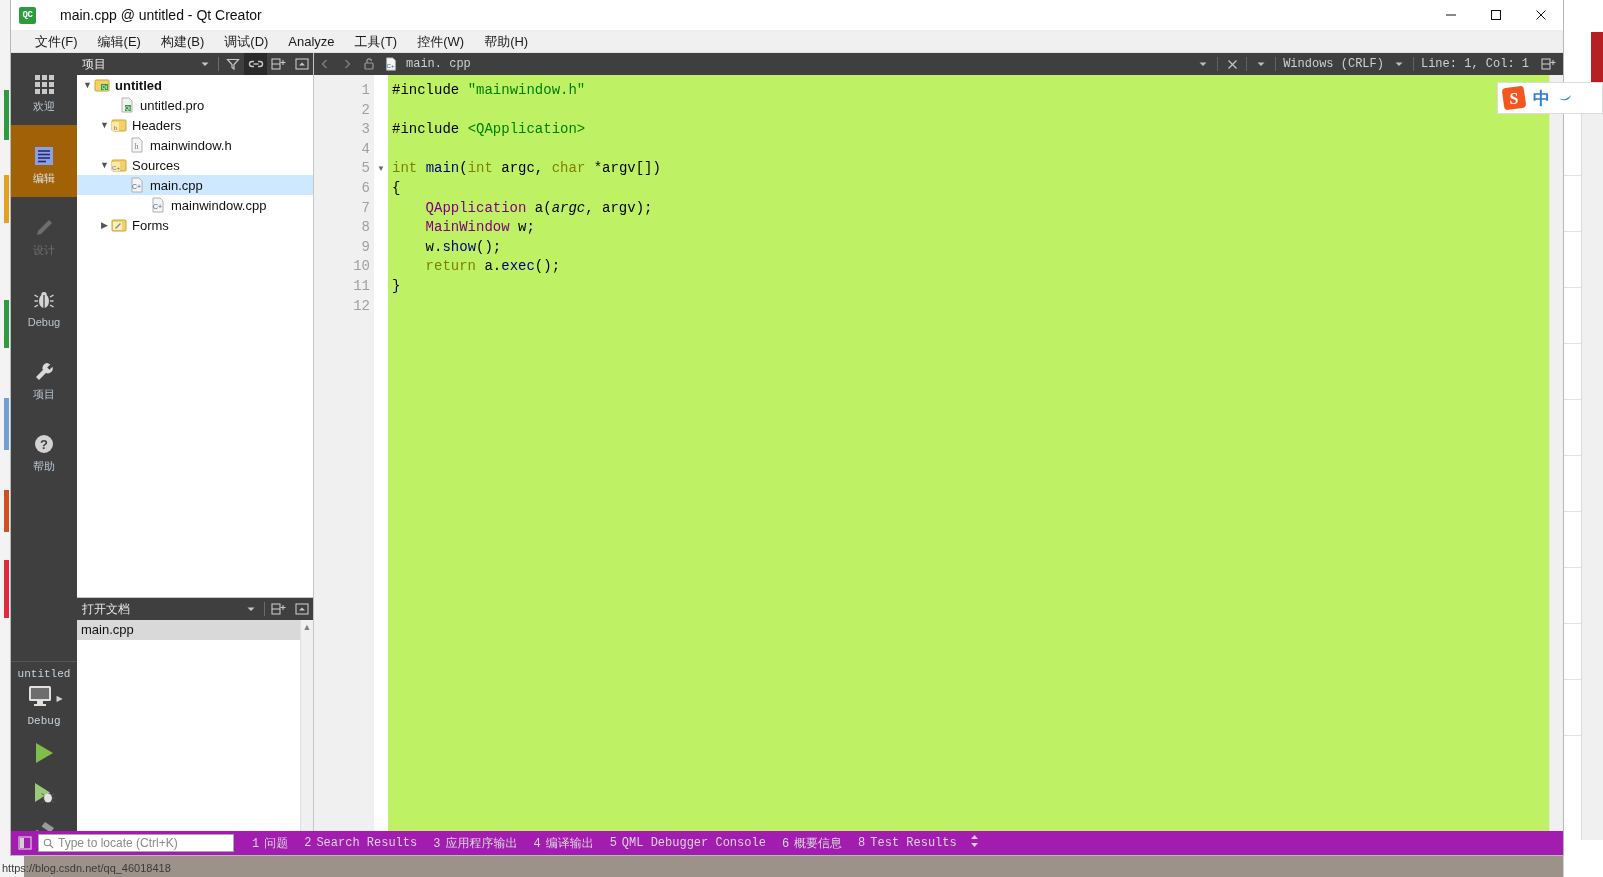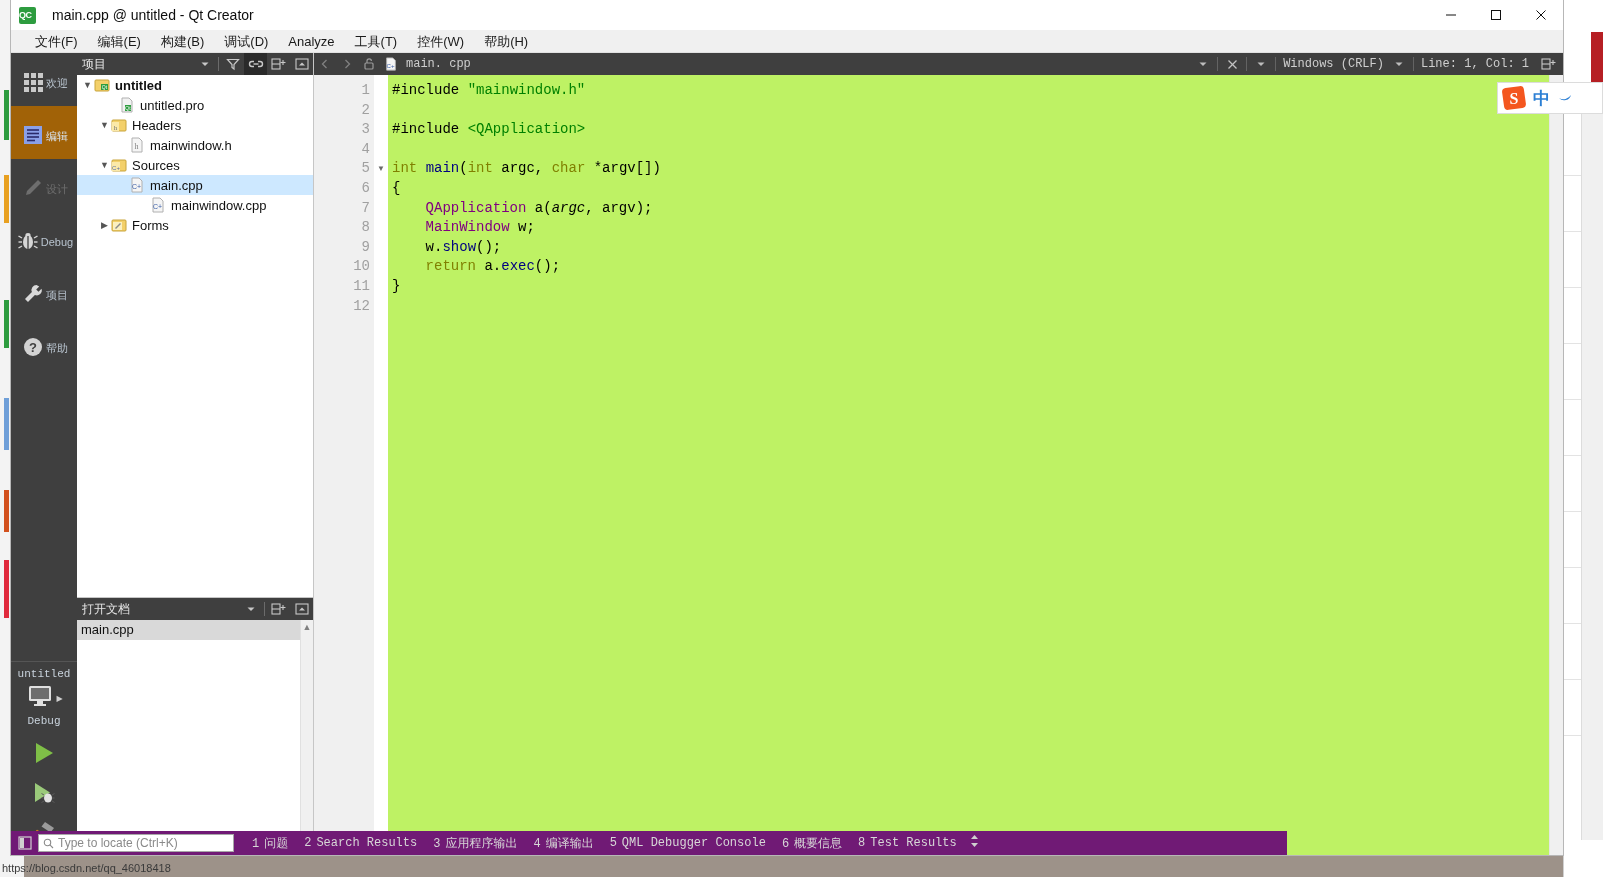--- a/index.html
+++ b/index.html
@@ -47,24 +47,24 @@
     background: #f0f0f0;
     box-shadow: 0 0 0 1px #b7b7b7;
   }
 
   
   #titlebar {
     position: relative; height: 30px; background: #ffffff;
     display: flex; align-items: center;
   }
   #app-icon {
-    width: 17px; height: 17px; margin-left: 8px; margin-right: 16px;
+    width: 17px; height: 17px; margin-left: 8px; margin-right: 24px;
     background: #2d9c3f; border-radius: 2px;
-    color:#fff; font-size:9px; font-weight:bold; line-height:17px; text-align:left;
-    font-family:Liberation Sans, sans-serif; letter-spacing:-0.5px;
+    color:#fff; font-size:9px; font-weight:bold; line-height:17px; text-align:center;
+    font-family:Liberation Mono, monospace; letter-spacing:-0.5px;
     flex: 0 0 auto;
   }
   #title-text { font-size: 14px; color: #0d0d0d; }
   #win-controls { margin-left: auto; display: flex; height: 30px; }
   .win-btn {
     width: 45px; height: 30px; display: flex; align-items: center; justify-content: center;
     color: #101010;
   }
   .win-btn svg { display:block; }
 
@@ -81,21 +81,21 @@
     position: absolute; left: 0; top: 53px; width: 1552px; height: 802px;
     display: flex;
   }
 
   
   #modebar {
     width: 66px; background: #3f3f3f; display: flex; flex-direction: column;
     flex: 0 0 66px; position: relative;
   }
   .mode-btn {
-    height: 53px; display: flex; flex-direction: row;
+    height: 72px; display: flex; flex-direction: column;
     align-items: center; justify-content: center; color: #b9c4cf;
     font-size: 11px; padding-top: 4px;
   }
   .mode-btn.active { background: #a16207; color: #d8e2ec; }
   .mode-btn.disabled { color: #6e6e6e; }
   .mode-label { margin-top: 3px; font-size: 11px; line-height: 12px; }
   .mode-icon { width: 26px; height: 26px; display:flex; align-items:center; justify-content:center; }
 
   #mode-spacer { flex: 1 1 auto; }
 
@@ -173,22 +173,22 @@
   .tok-param  { color: #000000; font-style: italic; }
   .tok-plain  { color: #000000; }
 
   #editor-vscroll {
     position: absolute; right: 0; top: 22px; width: 14px; bottom: 0;
     background: #f0f0f0; border-left: 1px solid #e5e5e5;
   }
 
   
   #statusbar {
-    position: absolute; left: 0; bottom: 0; width: 1276px; height: 24px;
-    background: #701a75; display: flex; align-items: center; color: #d7d7d7;
+    position: absolute; left: 0; bottom: 0; width: 1552px; height: 24px;
+    background: #a21caf; display: flex; align-items: center; color: #d7d7d7;
     font-size: 12px; font-family: "Liberation Mono", monospace;
   }
   #sb-toggle-side { width: 27px; height:24px; display:flex; align-items:center; justify-content:center; }
   #locator {
     width: 196px; height: 18px; background: #fff; border: 1px solid #a8a8a8;
     display: flex; align-items: center; padding-left: 4px; color:#8a8a8a;
     font-size: 12px; font-family:"Liberation Sans", sans-serif;
   }
   .sb-pane { padding: 0 8px; white-space: nowrap; color:#d7d7d7; }
   .sb-num { color:#d7d7d7; margin-right:5px; }

